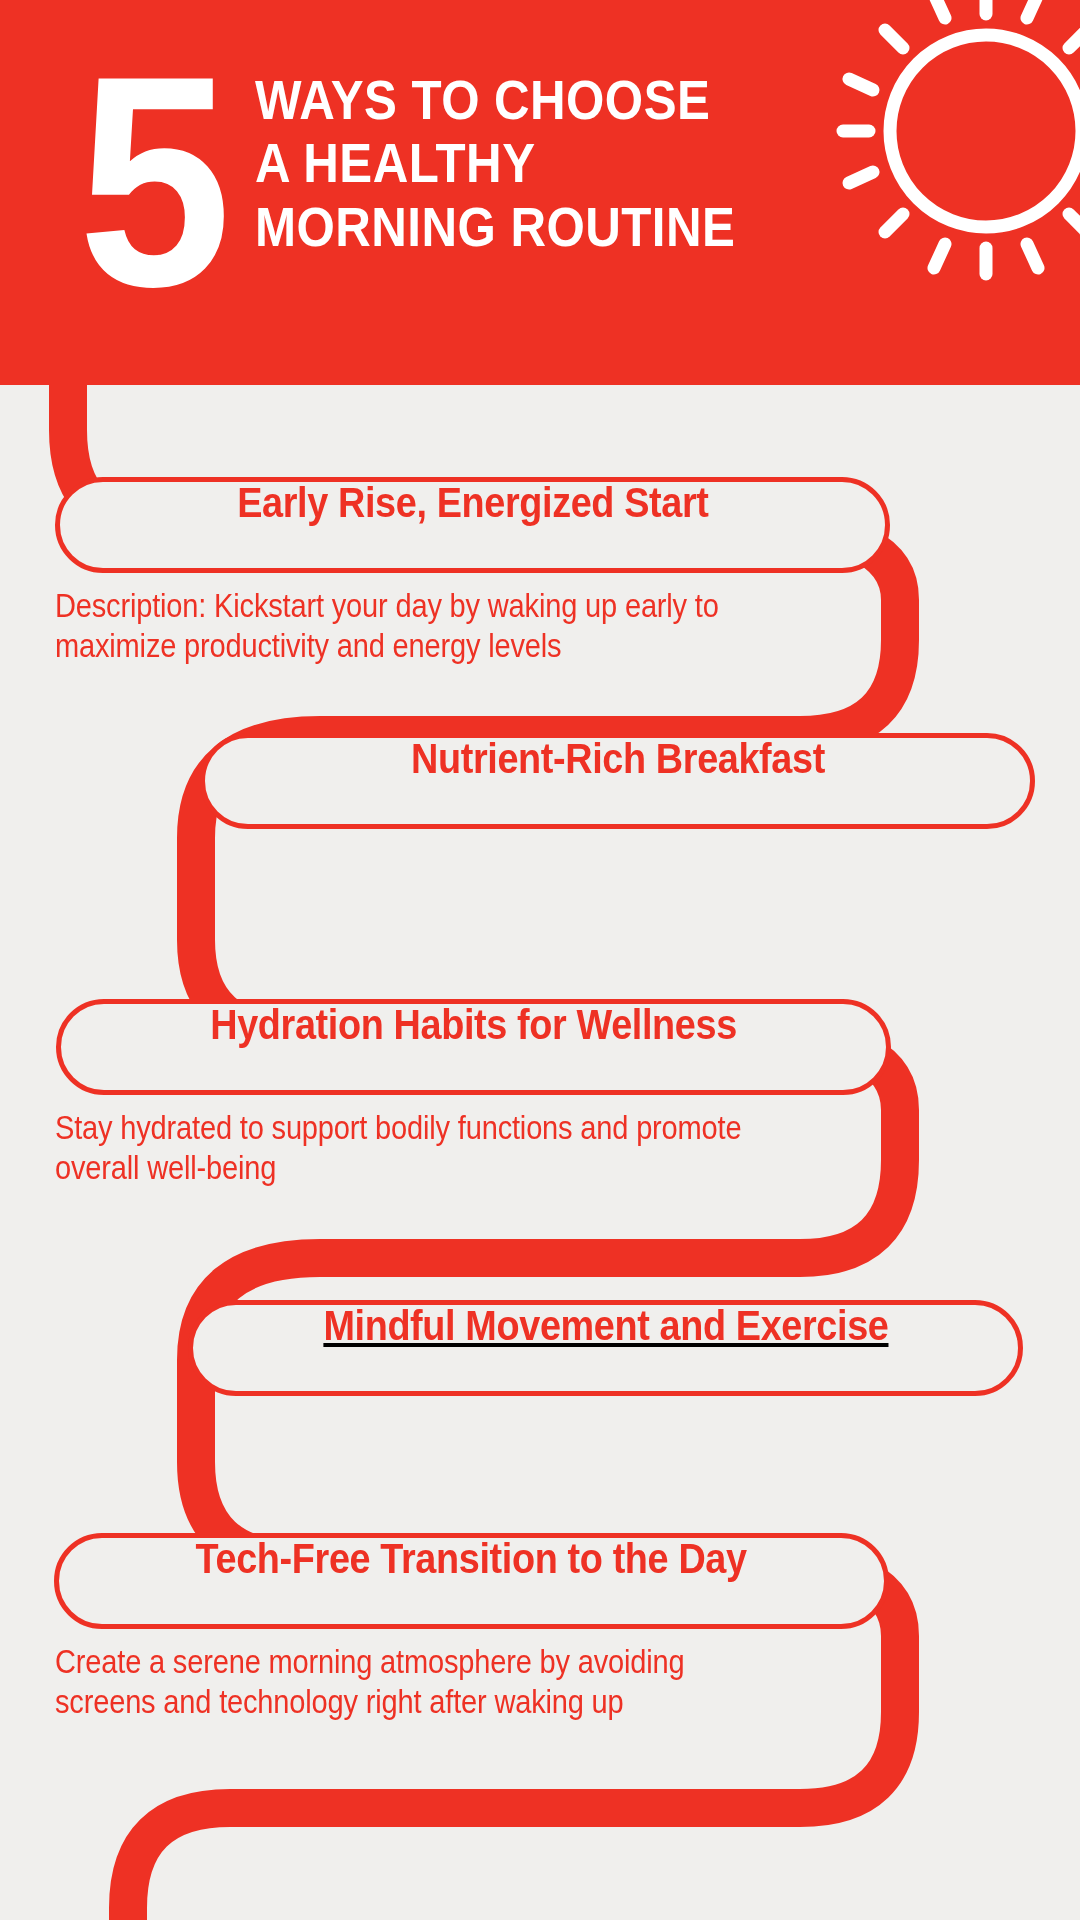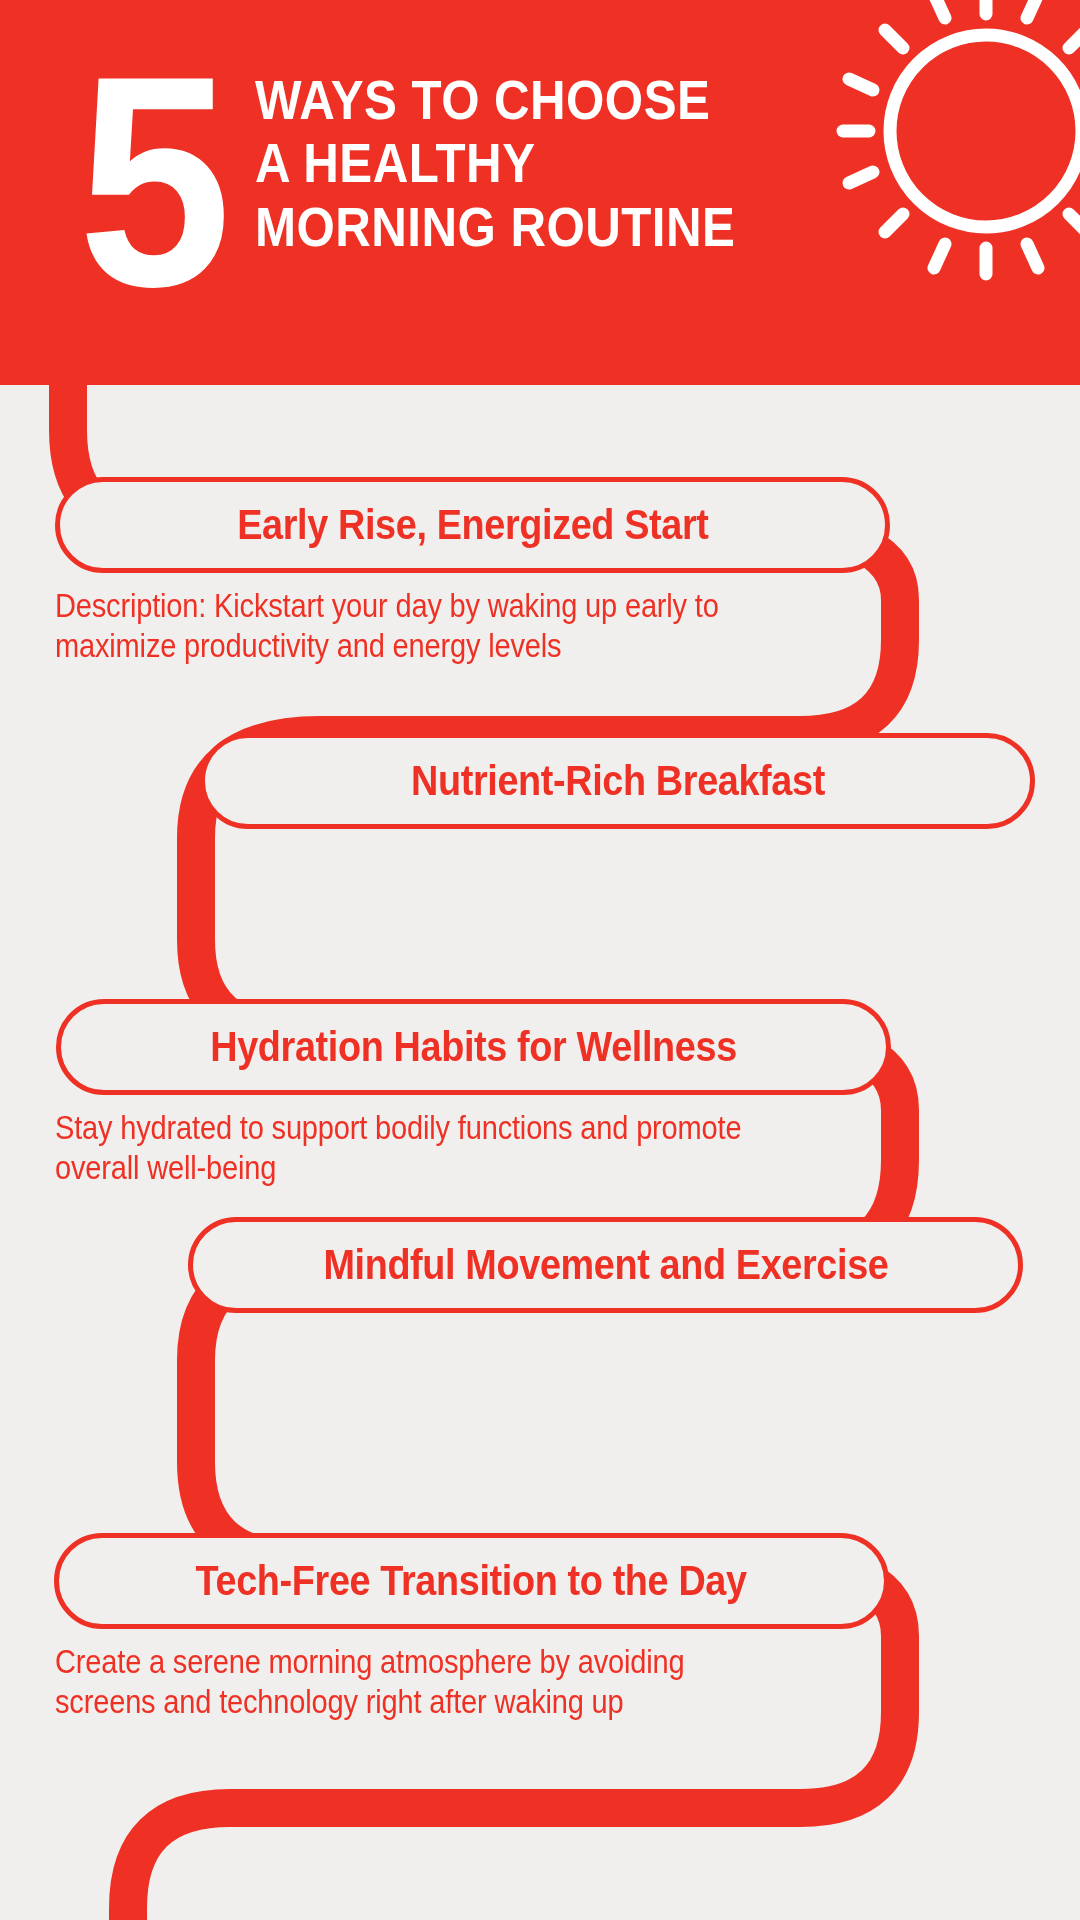--- a/index.html
+++ b/index.html
@@ -99,21 +99,21 @@
   }
   .item { position: absolute; }
 
   .pill {
     position: absolute;
     box-sizing: border-box;
     border: 5px solid #EE3124;
     border-radius: 100px;
     background: #F0EFED;
     display: flex;
-    align-items: center;
+    align-items: flex-start;
     justify-content: center;
     height: 96px;
   }
   .pill-title {
     color: #EE3124;
     font-family: "Liberation Sans", sans-serif;
     font-weight: bold;
     font-size: 42px;
     line-height: 1;
     letter-spacing: -0.4px;
@@ -217,21 +217,21 @@
     </div>
 
     <div class="item">
       <div class="pill" style="left:56px; top:999px; width:835px;">
         <span class="pill-title">Hydration Habits for Wellness</span>
       </div>
       <div class="desc left" style="left:55px; top:1108px; width:830px;">Stay hydrated to support bodily functions and promote overall well-being</div>
     </div>
 
     <div class="item">
-      <div class="pill" style="left:188px; top:1217px; width:835px;">
+      <div class="pill" style="left:188px; top:1300px; width:835px;text-decoration:underline;">
         <span class="pill-title">Mindful Movement and Exercise</span>
       </div>
 
     </div>
 
     <div class="item">
       <div class="pill" style="left:54px; top:1533px; width:835px;">
         <span class="pill-title">Tech-Free Transition to the Day</span>
       </div>
       <div class="desc left" style="left:55px; top:1642px; width:830px;">Create a serene morning atmosphere by avoiding screens and technology right after waking up</div>

